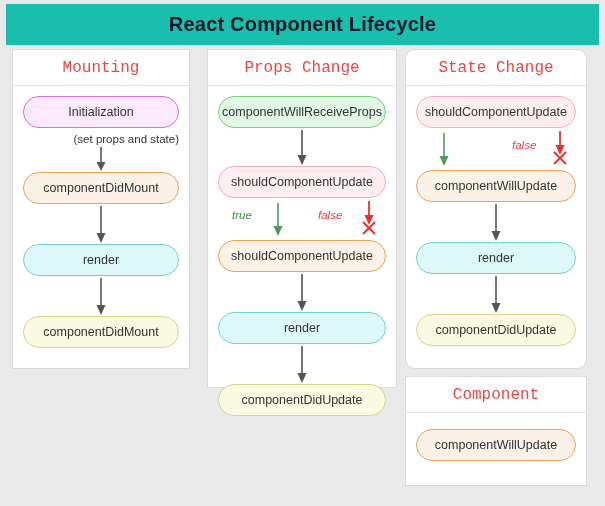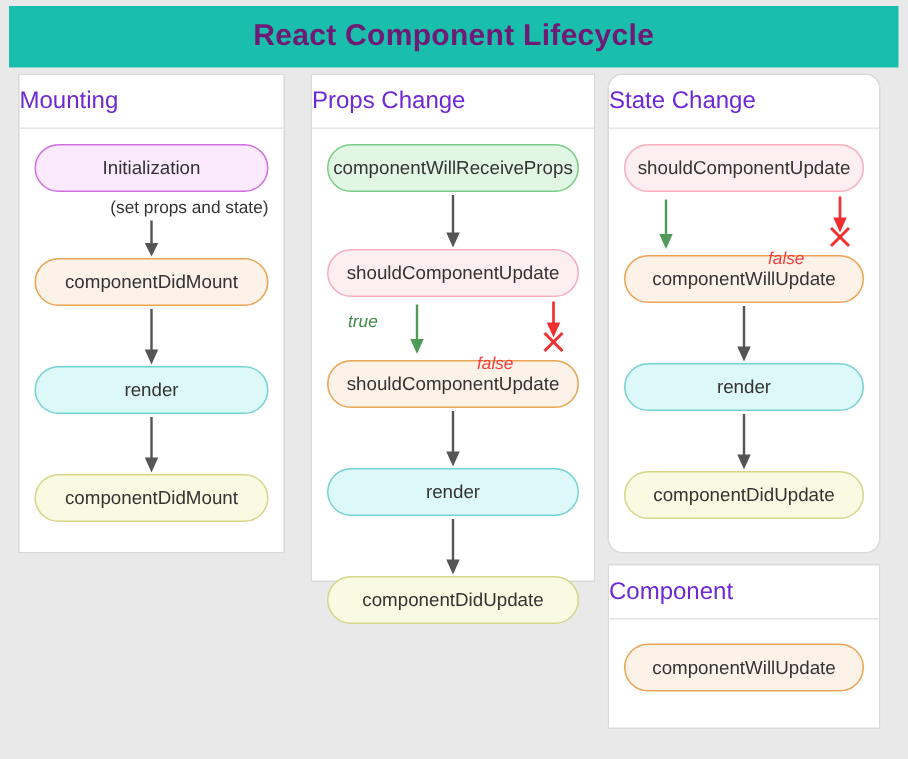--- a/index.html
+++ b/index.html
@@ -21,40 +21,42 @@
     left: 6px;
     top: 4px;
     width: 593px;
     height: 41px;
     background: #19bfac;
     display: flex;
     align-items: center;
     justify-content: center;
   }
   #title-text {
-    color: #701a75;
+    color: #0f172a;
     font-size: 20px;
     font-weight: bold;
     letter-spacing: .2px;
   }
 
   
   .panel {
     position: absolute;
     background: #ffffff;
     border: 1px solid #dadada;
     box-sizing: border-box;
   }
   .panel-title {
     height: 36px;
     line-height: 36px;
+    text-align: center;
     font-size: 16px;
-    color: #6d28d9;
+    color: #ef4444;
     border-bottom: 1px solid #e4e4e4;
     box-sizing: border-box;
+    font-family: Liberation Mono, monospace;
   }
   .panel-body {
     position: relative;
     padding: 10px 10px 12px 10px;
     box-sizing: border-box;
   }
 
   #panel-mounting   { left: 12px;  top: 49px;  width: 178px; height: 320px; }
   #panel-props      { left: 207px; top: 49px;  width: 190px; height: 339px; }
   #panel-state      { left: 405px; top: 49px;  width: 182px; height: 320px; border-radius: 10px; }
@@ -100,21 +102,21 @@
     display: flex;
     align-items: center;
     justify-content: center;
   }
   .lbl {
     font-size: 11.5px;
     font-style: italic;
     position: absolute;
   }
   .lbl.true  { color: #3d8b43; }
-  .lbl.false { color: #f04040; margin-top: 28px; }
+  .lbl.false { color: #f04040; }
 </style>
 </head>
 <body>
 
 <div id="title-bar">
   <span id="title-text">React Component Lifecycle</span>
 </div>
 
 <div class="panel" id="panel-mounting">
   <div class="panel-title">Mounting</div>

